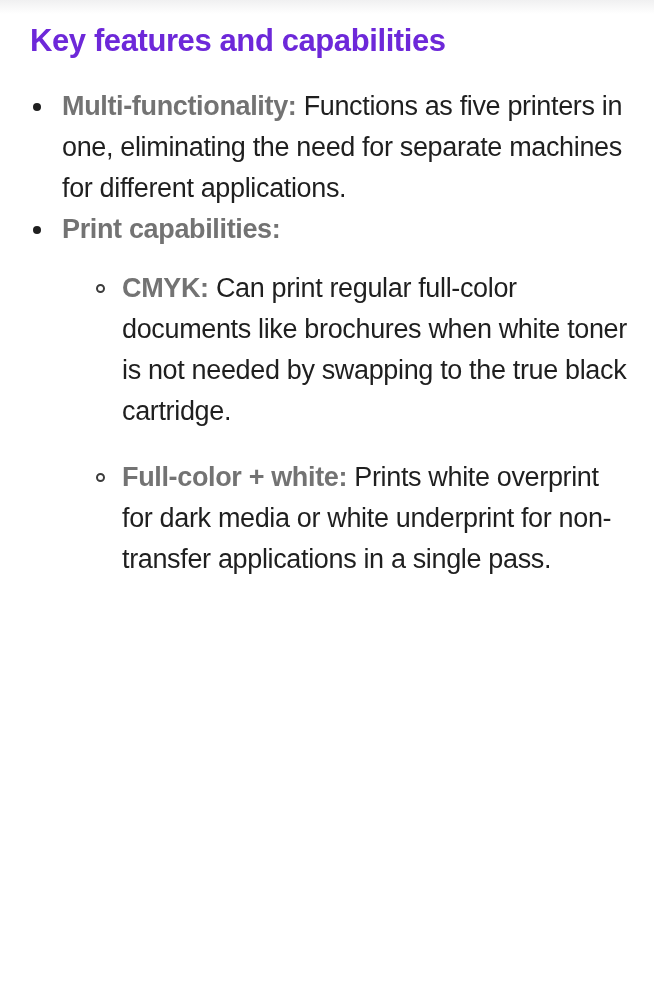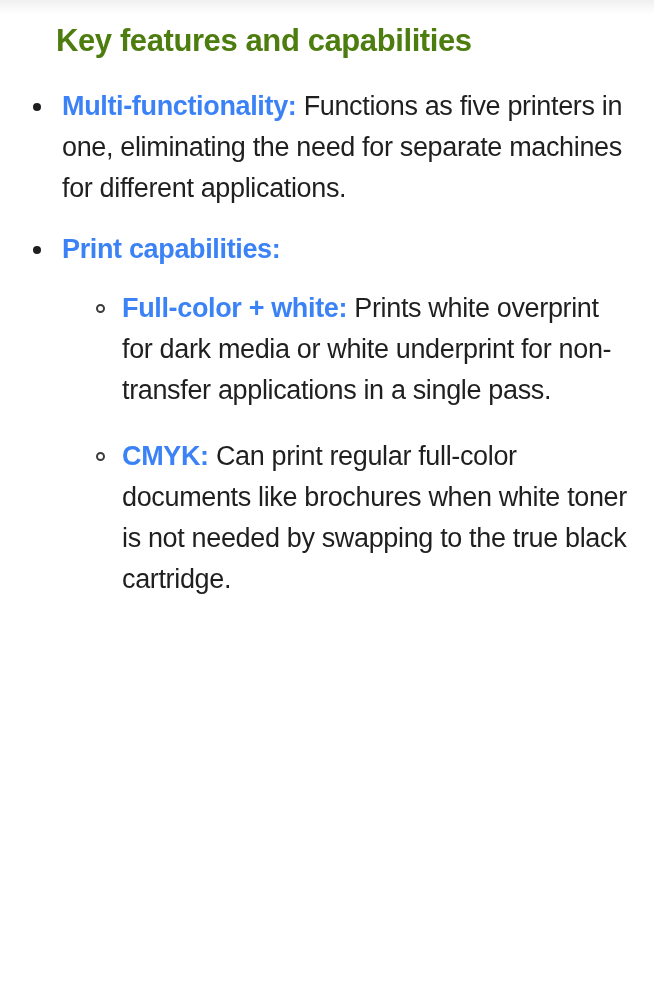--- a/index.html
+++ b/index.html
@@ -21,34 +21,33 @@
     pointer-events: none;
   }
   .page {
     position: relative;
     padding: 22px 26px 0 30px;
   }
   h1.page-title {
     font-size: 31px;
     line-height: 37px;
     font-weight: 700;
-    color: #4d7c0f;
+    color: #6d28d9;
     letter-spacing: -0.4px;
     margin-bottom: 27px;
-    margin-left: 26px;
   }
   ul { list-style: none; }
   .feature-list > li {
     position: relative;
     padding-left: 32px;
     font-size: 27px;
     line-height: 41px;
     letter-spacing: -0.35px;
   }
-  .feature-list > li + li { margin-top: 20px; }
+  .feature-list > li + li { }
   .bullet-dot {
     position: absolute;
     left: 3px;
     top: 17px;
     width: 8px;
     height: 8px;
     border-radius: 50%;
     background: #1f1f1f;
   }
   .sub-list {
@@ -64,21 +63,21 @@
   .bullet-circle {
     position: absolute;
     left: 2px;
     top: 16px;
     width: 9px;
     height: 9px;
     border-radius: 50%;
     border: 2px solid #3c3c3c;
     background: transparent;
   }
-  .feature-label { font-weight: 700; color: #3b82f6; }
+  .feature-label { font-weight: 700; color: #737373; }
 </style>
 </head>
 <body>
 
 <div class="top-fade"></div>
 
 <div class="page">
 
   <h1 class="page-title">Key features and capabilities</h1>
 
@@ -92,28 +91,28 @@
 
     <li>
       <span class="bullet-dot"></span>
       <span class="feature-label">Print capabilities:</span>
       <span class="feature-text"></span>
 
       <ul class="sub-list">
 
         <li>
           <span class="bullet-circle"></span>
-          <span class="feature-label">Full-color + white:</span>
-          <span class="feature-text">Prints white overprint for dark media or white underprint for non-transfer applications in a single pass.</span>
+          <span class="feature-label">CMYK:</span>
+          <span class="feature-text">Can print regular full-color documents like brochures when white toner is not needed by swapping to the true black cartridge.</span>
         </li>
 
         <li>
           <span class="bullet-circle"></span>
-          <span class="feature-label">CMYK:</span>
-          <span class="feature-text">Can print regular full-color documents like brochures when white toner is not needed by swapping to the true black cartridge.</span>
+          <span class="feature-label">Full-color + white:</span>
+          <span class="feature-text">Prints white overprint for dark media or white underprint for non-transfer applications in a single pass.</span>
         </li>
 
 
       </ul>
     </li>
 
 
   </ul>
 </div>
 

